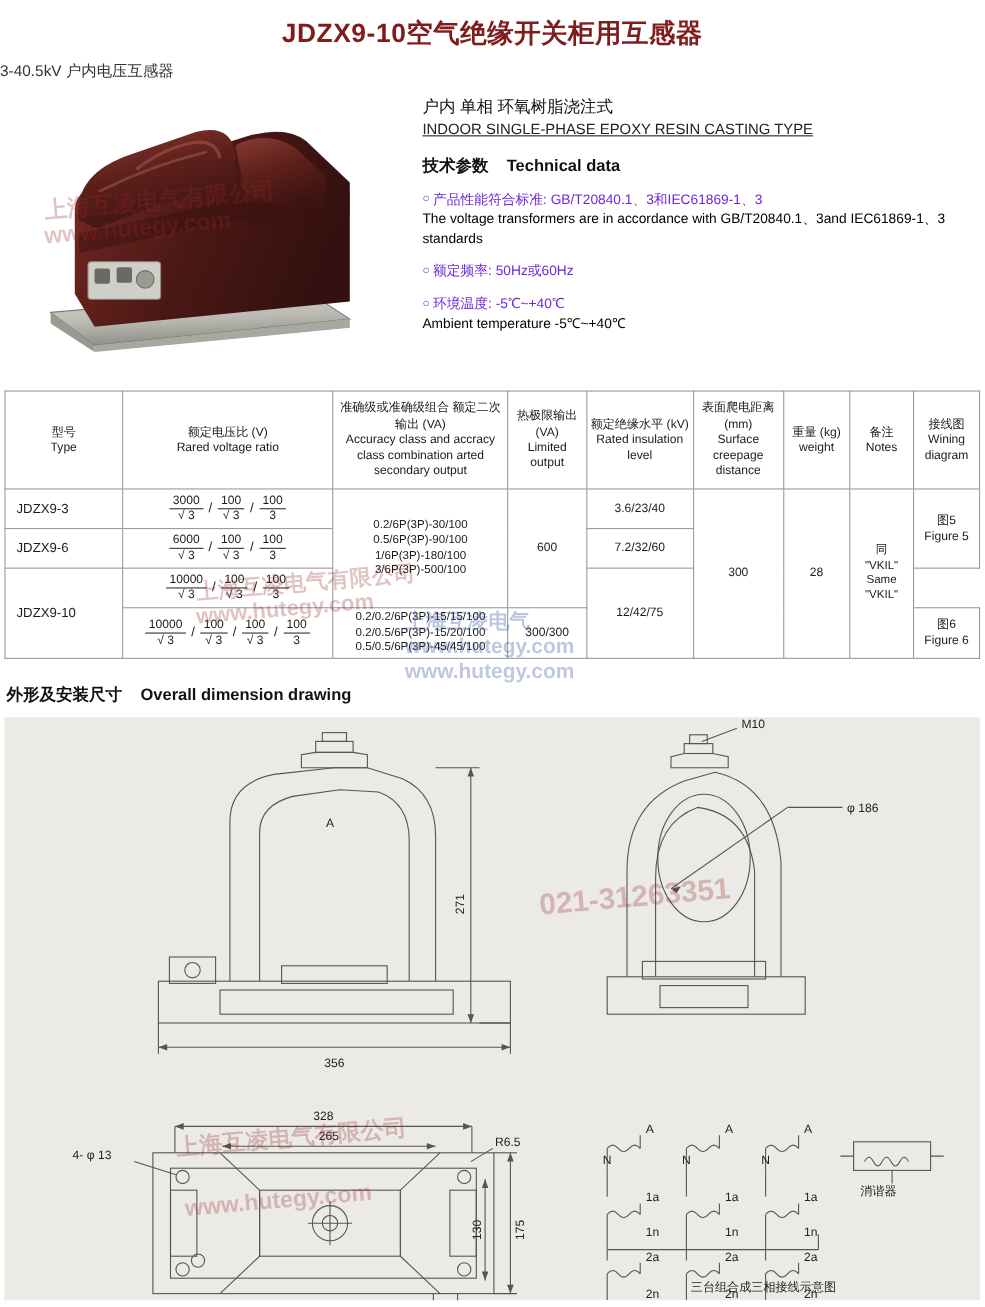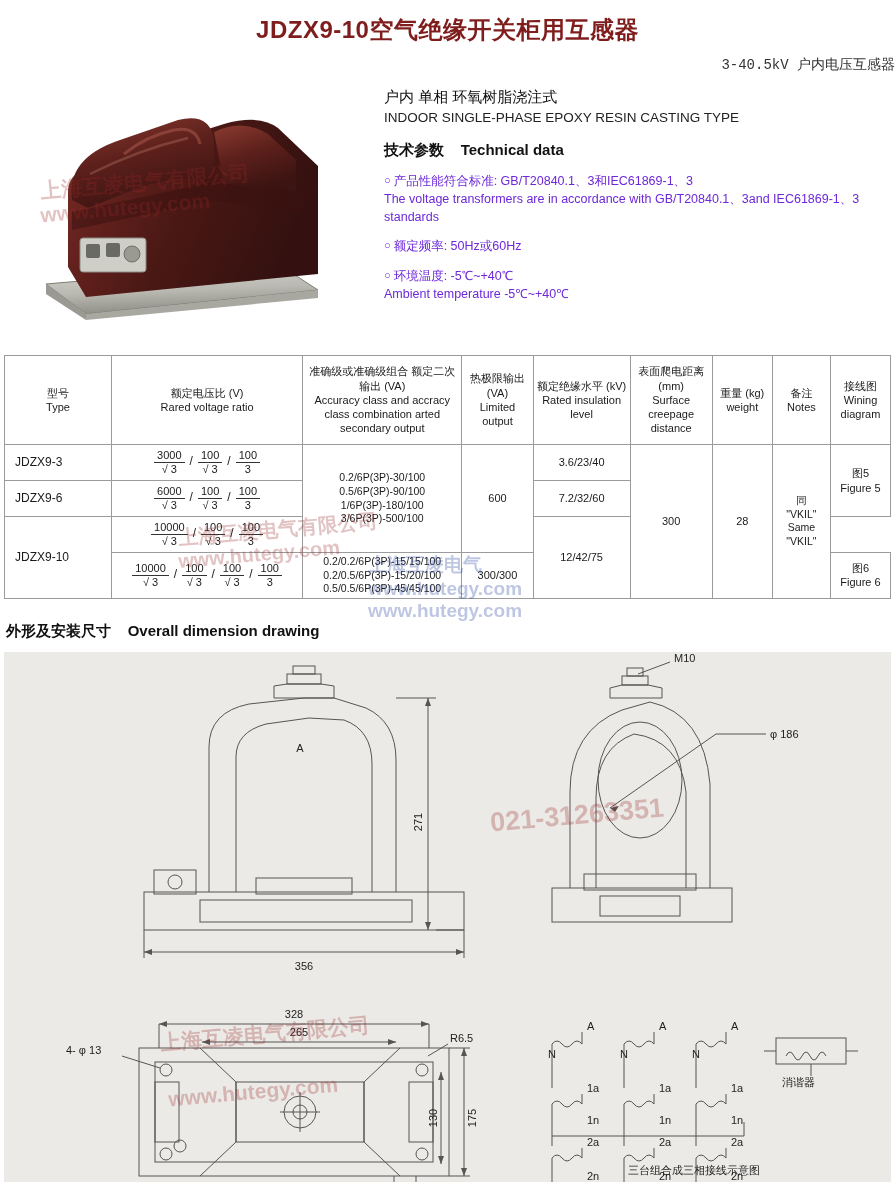--- a/index.html
+++ b/index.html
@@ -24,25 +24,24 @@
   
   .title {
     text-align: center;
     font-size: 24px;
     font-weight: bold;
     color: #7f1d1d;
     letter-spacing: 0.5px;
     padding-top: 14px;
   }
   .subtitle {
-    text-align: right;
+    text-align: left;
     font-size: 14px;
     color: #333;
     margin-top: 10px;
-    font-family: Liberation Mono, monospace;
   }
 
   
   .photo-box {
     position: absolute;
     left: 28px;
     top: 62px;
     width: 320px;
     height: 260px;
   }
@@ -57,38 +56,39 @@
   .info-col .cn-bold {
     font-size: 15px;
     font-weight: normal;
     color: #111;
     margin-bottom: 3px;
   }
   .info-col .en-line {
     font-size: 13.5px;
     color: #222;
     margin-bottom: 6px;
+    text-decoration: underline;
   }
   .tech-head {
     font-size: 15px;
     font-weight: bold;
     color: #111;
     margin: 16px 0 12px 0;
   }
   .tech-item {
     margin-bottom: 11px;
   }
   .tech-item .cn {
     font-size: 12.5px;
     color: #6d28d9;
     line-height: 1.45;
   }
   .tech-item .en {
     font-size: 12.5px;
-    color: #6d28d9;
+    color: #000000;
     line-height: 1.45;
   }
   .bullet {
     font-size: 11px;
     vertical-align: 1px;
     margin-right: 3px;
   }
 
   
   .spec-table {

